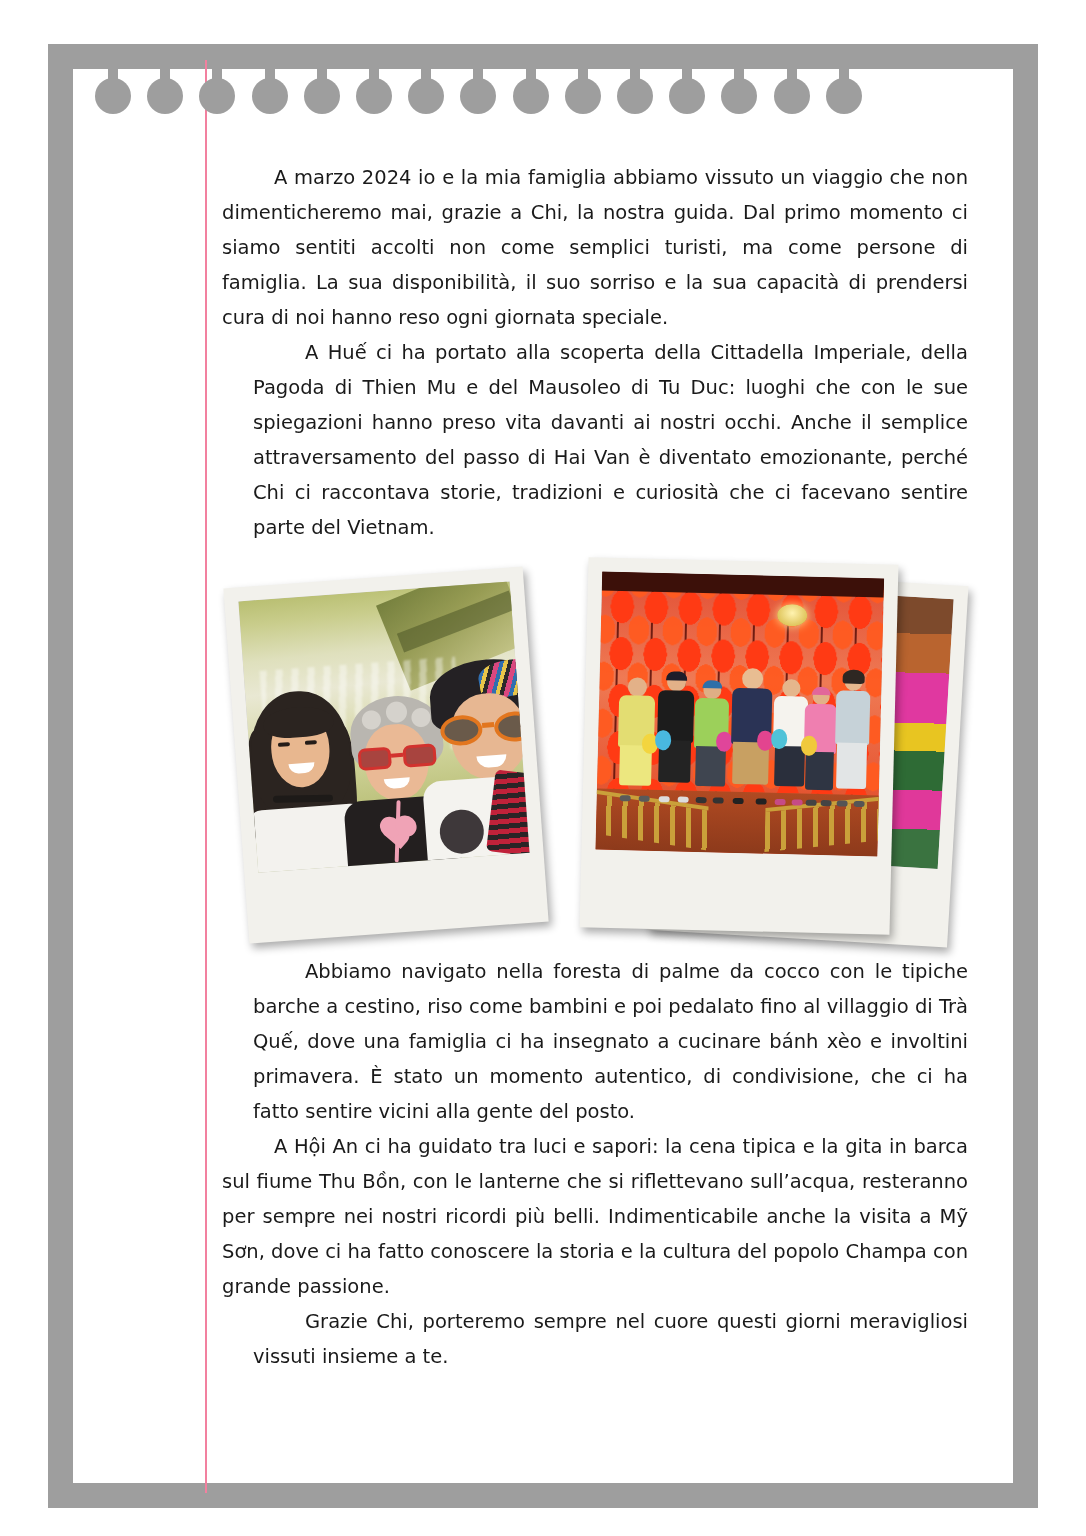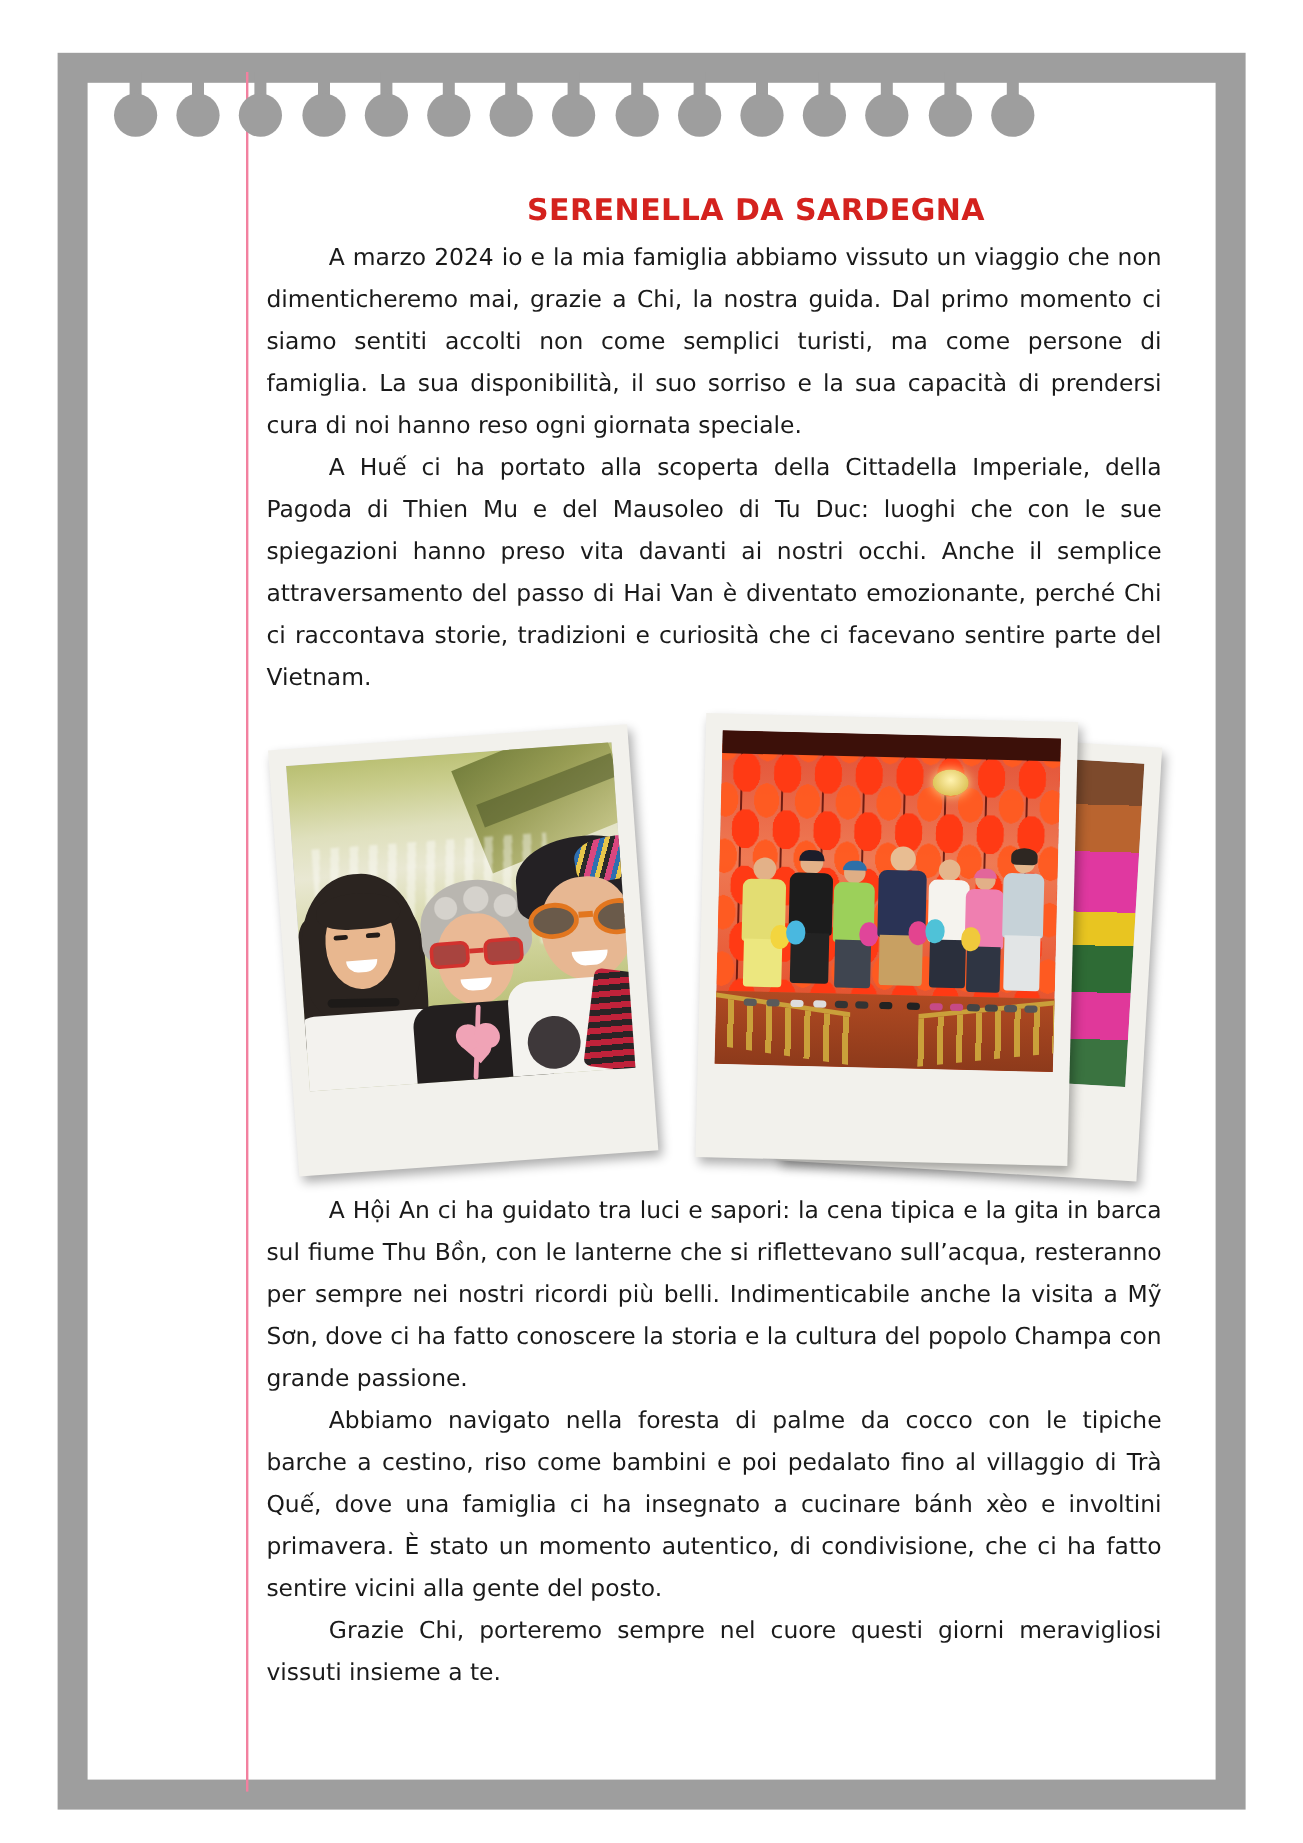--- a/index.html
+++ b/index.html
@@ -80,21 +80,21 @@
   p.para{
     text-align:justify;
     text-justify:inter-word;
     font-size:19.5px;
     line-height:35px;
     color:#1a1a1a;
     text-indent:52px;
     margin:0;
     font-family:"DejaVu Sans", sans-serif;
   }
-  p.para.tight { margin-top:0px; }
+  p.para.tight { margin-top:0px;margin-left:31px; }
 
   
   #photo-cluster{
     position:relative;
     width:746px;
     height:405px;
     margin-top:4px;
   }
 
   .polaroid{
@@ -384,21 +384,20 @@
     <div class="ring" style="left: 634.2px;"></div>
     <div class="ring" style="left: 686.4px;"></div>
     <div class="ring" style="left: 738.6px;"></div>
     <div class="ring" style="left: 790.8px;"></div>
   </div>
 
 <div id="margin-rule"></div>
 
 <div id="content">
 
-  <h1 id="article-title">SERENELLA DA SARDEGNA</h1>
 
   <p class="para">A marzo 2024 io e la mia famiglia abbiamo vissuto un viaggio che non dimenticheremo mai, grazie a Chi, la nostra guida. Dal primo momento ci siamo sentiti accolti non come semplici turisti, ma come persone di famiglia. La sua disponibilità, il suo sorriso e la sua capacità di prendersi cura di noi hanno reso ogni giornata speciale.</p>
   <p class="para tight">A Huế ci ha portato alla scoperta della Cittadella Imperiale, della Pagoda di Thien Mu e del Mausoleo di Tu Duc: luoghi che con le sue spiegazioni hanno preso vita davanti ai nostri occhi. Anche il semplice attraversamento del passo di Hai Van è diventato emozionante, perché Chi ci raccontava storie, tradizioni e curiosità che ci facevano sentire parte del Vietnam.</p>
 
   <div id="photo-cluster">
 
     <div class="polaroid" id="photo-hidden">
       <div class="shot">
         <div class="market-bg"></div>
       </div>
@@ -530,16 +529,16 @@
             </div>
           <div class="smile"></div>
           <div class="shirt"></div>
           <div class="logo"></div>
           <div class="scarf"></div>
         </div>
       </div>
     </div>
   </div>
 
+  <p class="para tight">Abbiamo navigato nella foresta di palme da cocco con le tipiche barche a cestino, riso come bambini e poi pedalato fino al villaggio di Trà Quế, dove una famiglia ci ha insegnato a cucinare bánh xèo e involtini primavera. È stato un momento autentico, di condivisione, che ci ha fatto sentire vicini alla gente del posto.</p>
   <p class="para">A Hội An ci ha guidato tra luci e sapori: la cena tipica e la gita in barca sul fiume Thu Bồn, con le lanterne che si riflettevano sull’acqua, resteranno per sempre nei nostri ricordi più belli. Indimenticabile anche la visita a Mỹ Sơn, dove ci ha fatto conoscere la storia e la cultura del popolo Champa con grande passione.</p>
-  <p class="para tight">Abbiamo navigato nella foresta di palme da cocco con le tipiche barche a cestino, riso come bambini e poi pedalato fino al villaggio di Trà Quế, dove una famiglia ci ha insegnato a cucinare bánh xèo e involtini primavera. È stato un momento autentico, di condivisione, che ci ha fatto sentire vicini alla gente del posto.</p>
   <p class="para tight">Grazie Chi, porteremo sempre nel cuore questi giorni meravigliosi vissuti insieme a te.</p>
 </div>
 
 </body></html>

